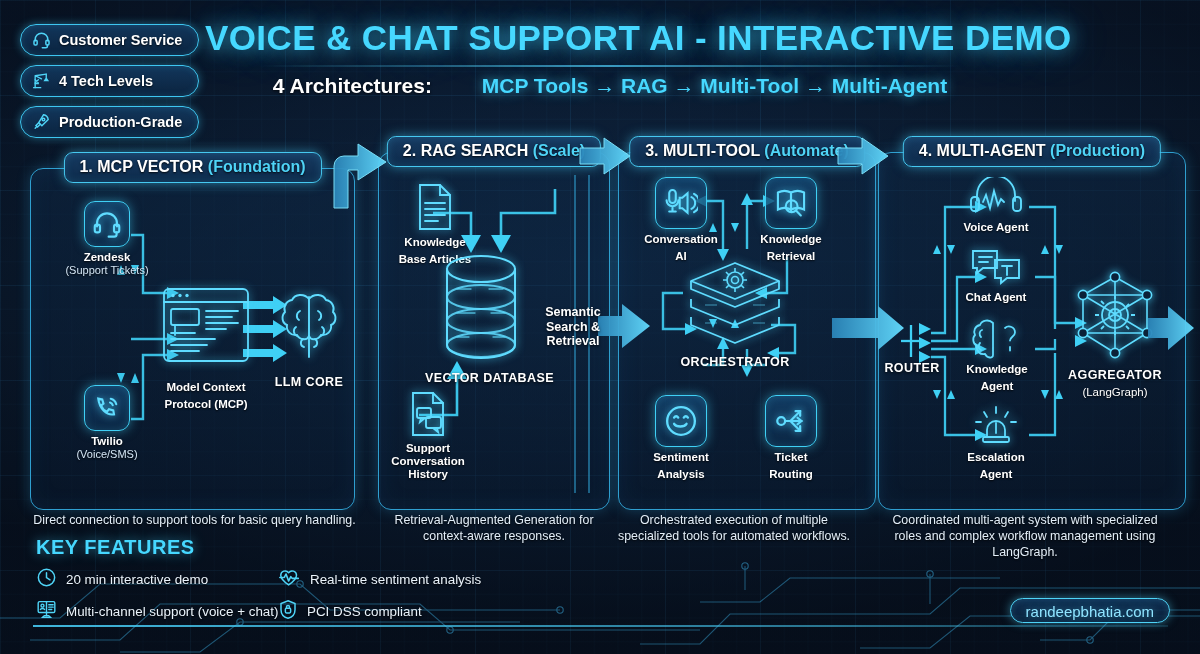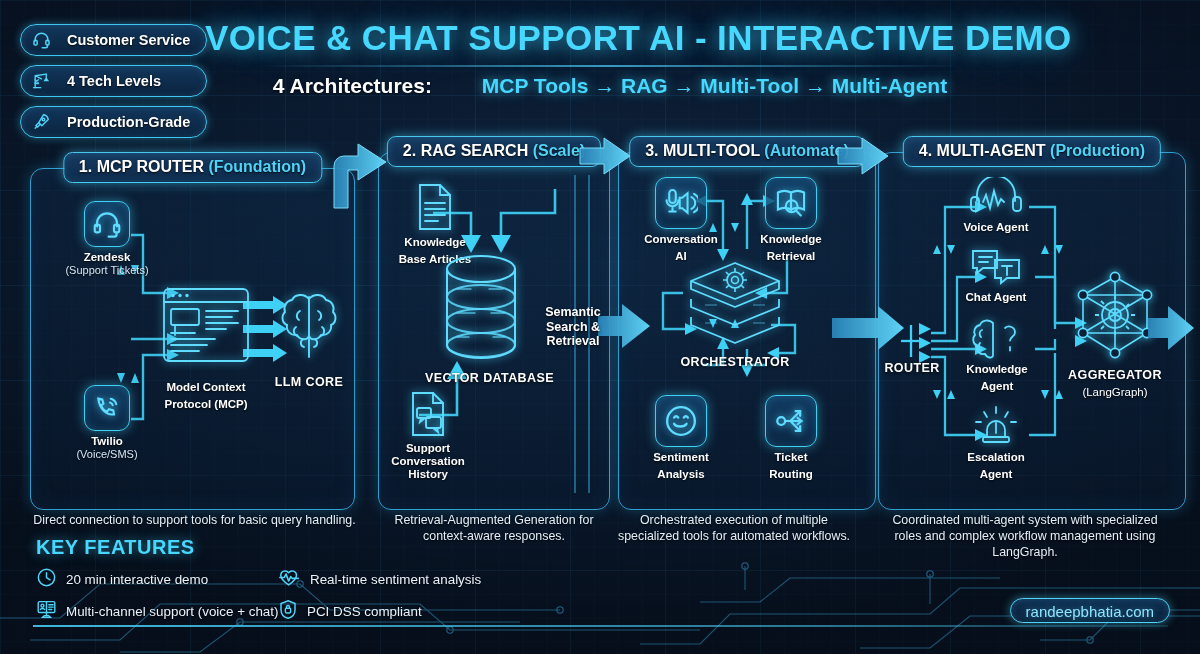--- a/index.html
+++ b/index.html
@@ -22,21 +22,21 @@
     background-size:95px 95px, 95px 95px, 23.75px 23.75px, 23.75px 23.75px;
     pointer-events:none;
   }
   #vignette{
     position:absolute; inset:0; pointer-events:none;
     background:radial-gradient(ellipse 80% 65% at 50% 42%, rgba(30,90,150,.22), rgba(4,10,20,.55) 85%);
   }
   
   .badges { position:absolute; left:20px; top:24px; display:flex; flex-direction:column; gap:9px; z-index:6;}
   .badge {
-    display:flex; align-items:center; gap:16px;
+    display:flex; align-items:center; gap:8px;
     padding:5px 16px 6px 11px;
     border:1.6px solid #3ec6f0; border-radius:22px;
     background:linear-gradient(180deg, rgba(19,56,94,.95), rgba(11,36,64,.95));
     box-shadow:0 0 9px rgba(62,198,240,.45), inset 0 0 7px rgba(62,198,240,.18);
     color:#ffffff; font-weight:bold; font-size:14.5px; white-space:nowrap;
     text-shadow:0 1px 2px rgba(0,0,0,.8);
   }
   .badge svg { display:block; }
   
   .hdr { position:absolute; left:205px; top:18px; width:810px; text-align:center; z-index:5;}
@@ -199,21 +199,21 @@
   <path d="M832 198 L878 198 L878 186 L904 208 L878 230 L878 218 L832 218 Z" fill="url(#agrad)" opacity=".95"></path>
 
   <path d="M1148 198 L1168 198 L1168 186 L1194 208 L1168 230 L1168 218 L1148 218 Z" fill="url(#agrad)" opacity=".95"></path>
 </svg>
 
 <div class="semlbl" style="left:542px; top:305px; width:62px;">Semantic Search &amp; Retrieval</div>
 
 <div class="panel" style="left:30px; top:168px; width:325px; height:342px;">
   <div class="p-title">
     <span>1.</span>
-    <span>MCP ROUTER</span>
+    <span>MCP VECTOR</span>
     <span class="sub">(Foundation)</span>
   </div>
 
   <svg class="wire" style="left:0;top:0;width:325px;height:342px;">
     <g fill="none" stroke="#3fd0f5" stroke-width="2.4" opacity=".9">
       <path d="M100 66 L112 66 L112 124 L136 124"></path>
       <path d="M100 170 L136 170"></path>
       <path d="M100 250 L112 250 L112 186 L136 186"></path>
     </g>
     <g fill="#3fd0f5" opacity=".95">

